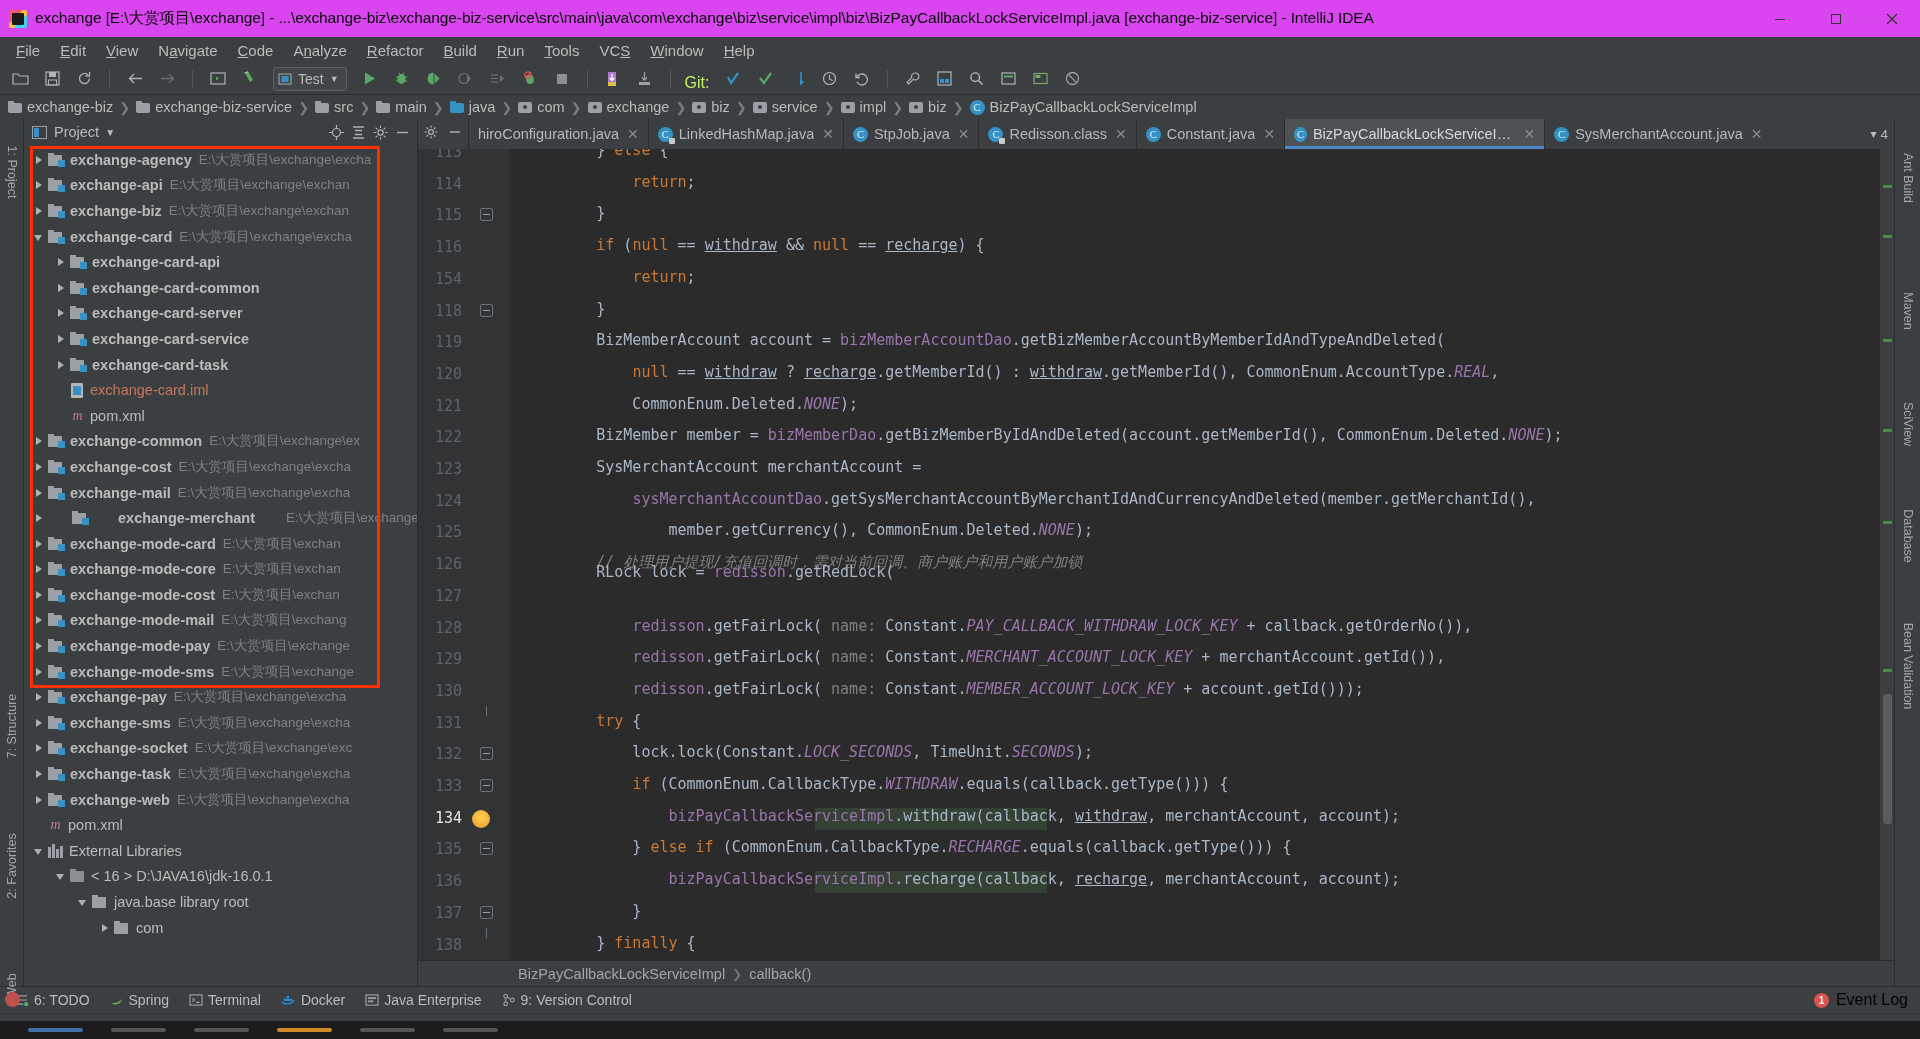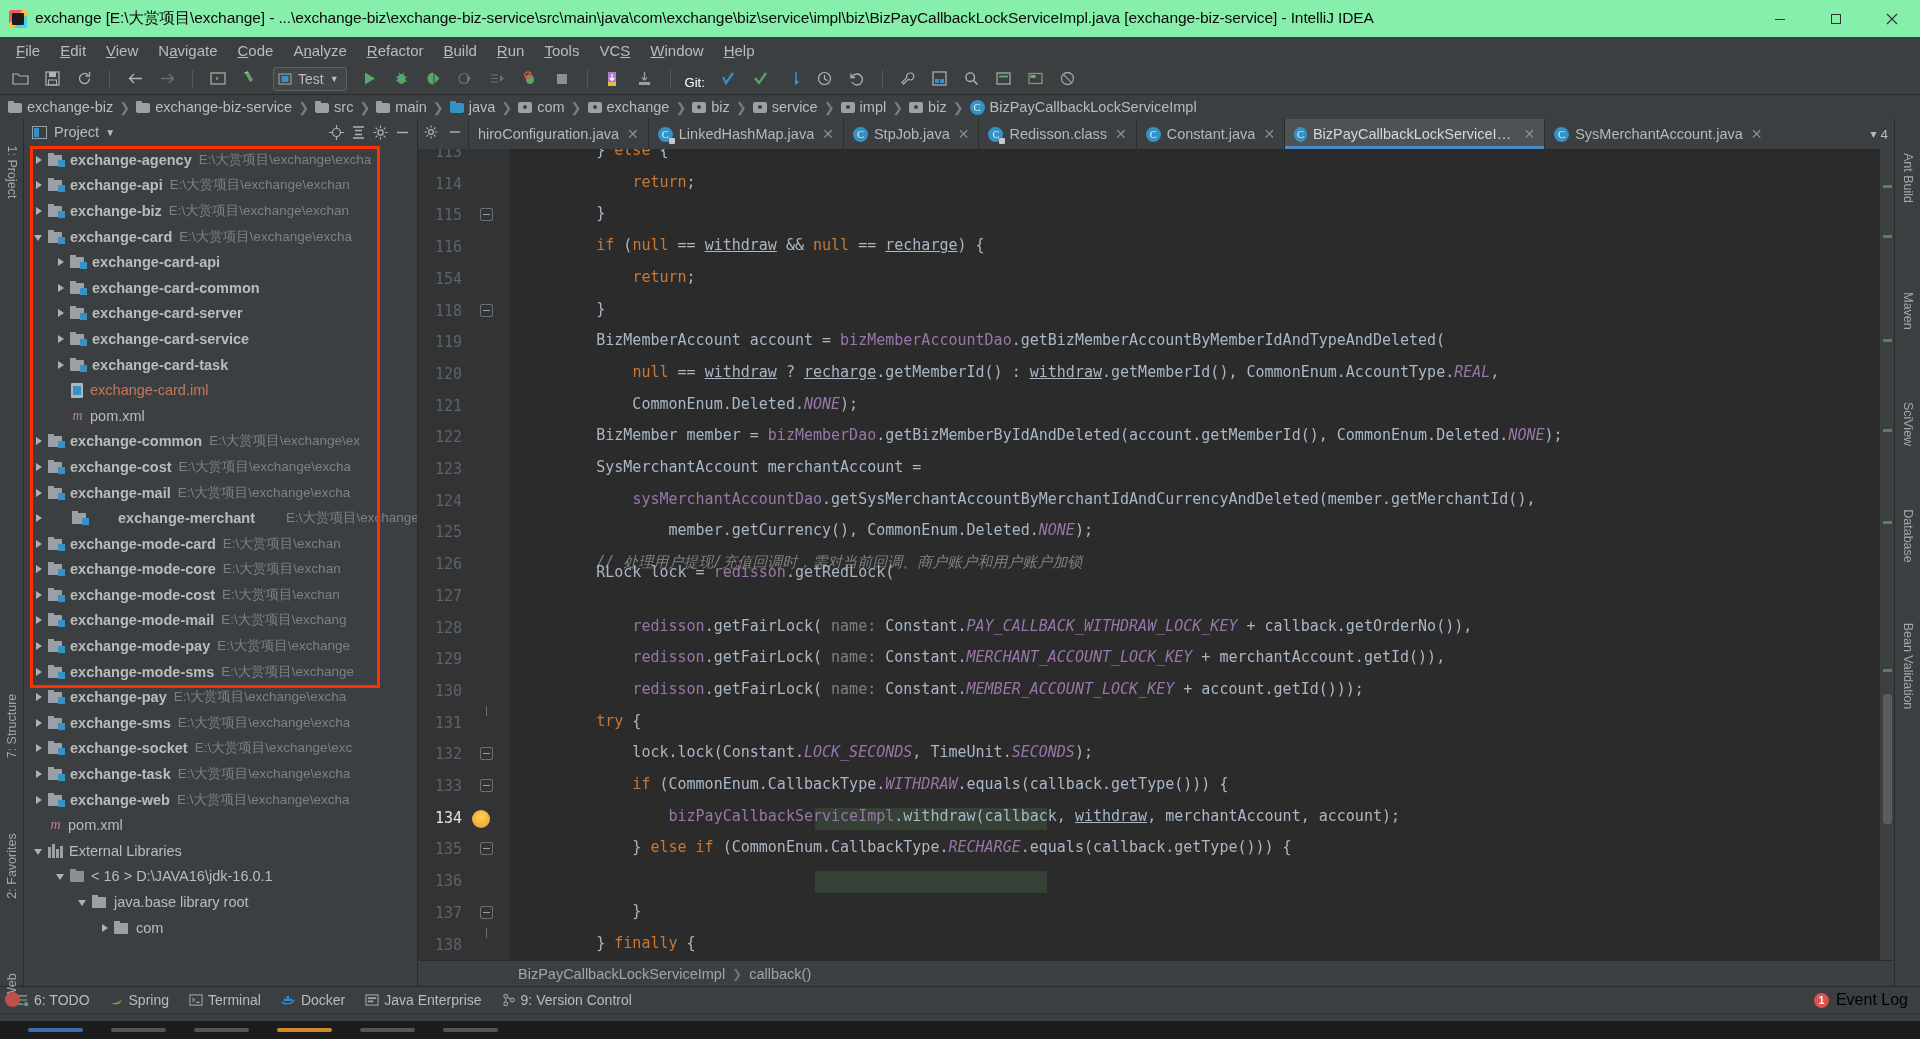--- a/index.html
+++ b/index.html
@@ -7,21 +7,21 @@
     width: 1920px; height: 1039px;
     background: #3c3f41;
     font-family: "Liberation Sans", sans-serif;
     overflow: hidden;
     -webkit-font-smoothing: antialiased;
   }
   .ide { position: relative; width: 1920px; height: 1039px; display: flex; flex-direction: column; }
 
   
   .titlebar {
-    height: 37px; background: #86efac; display: flex; align-items: center;
+    height: 37px; background: #d946ef; display: flex; align-items: center;
     flex: 0 0 37px; position: relative;
   }
   .titlebar .app-icon {
     width: 18px; height: 18px; margin: 0 8px 0 9px; flex: 0 0 18px;
     background: linear-gradient(135deg,#f0576a 0%,#f0576a 38%,#ffbf3e 39%,#ffbf3e 62%,#3ad3f0 63%,#3ad3f0 100%);
     border-radius: 2px; position: relative;
   }
   .titlebar .app-icon::after{
     content:""; position:absolute; left:3px; top:3px; right:3px; bottom:3px;
     background:#1b1b1b; border-radius:1px;
@@ -49,21 +49,21 @@
     padding-left: 7px; flex: 0 0 32px; border-bottom: 1px solid #2b2b2b; gap: 6px;
   }
   .tb-ico { width: 26px; height: 24px; display:flex; align-items:center; justify-content:center; position:relative; }
   .tb-sep { width: 1px; height: 18px; background: #555759; margin: 0 6px; }
   .run-config {
     display: flex; align-items: center; gap: 6px; height: 24px;
     border: 1px solid #5e6060; border-radius: 3px; padding: 0 7px 0 4px; margin: 0 4px;
     background: #434648;
   }
   .run-config .cfg-label { font-size: 14px; color: #bbbbbb; }
-  .git-label { font-size: 13px; color: #ffffff; margin: 8px 5px 0 2px; }
+  .git-label { font-size: 16px; color: #bef264; margin: 8px 5px 0 2px; }
 
   
   .navbar {
     height: 24px; background: #3c3f41; display: flex; align-items: center;
     padding-left: 8px; flex: 0 0 24px; overflow: hidden;
   }
   .crumb { display: flex; align-items: center; white-space: nowrap; }
   .crumb .cb-label { font-size: 14.5px; color: #bbbbbb; margin-left: 5px; }
   .crumb-sep { color: #7a7d7f; font-size: 13px; margin: 0 6px; }
   .folder-ic { width: 14px; height: 12px; position: relative; display:inline-block; }
@@ -962,20 +962,21 @@
             <div class="cline" style="top: 404.1px;">        <span class="cmt">// 处理用户提现/充值回调时，需对当前回调、商户账户和用户账户加锁</span></div>
             <div class="cline" style="top: 414px;">        RLock lock = <span class="fld">redisson</span>.getRedLock(</div>
             <div class="cline" style="top: 467.5px;">            <span class="fld">redisson</span>.getFairLock( <span class="par">name:</span> Constant.<span class="stc">PAY_CALLBACK_WITHDRAW_LOCK_KEY</span> + callback.getOrderNo()),</div>
             <div class="cline" style="top: 499.2px;">            <span class="fld">redisson</span>.getFairLock( <span class="par">name:</span> Constant.<span class="stc">MERCHANT_ACCOUNT_LOCK_KEY</span> + merchantAccount.getId()),</div>
             <div class="cline" style="top: 530.9px;">            <span class="fld">redisson</span>.getFairLock( <span class="par">name:</span> Constant.<span class="stc">MEMBER_ACCOUNT_LOCK_KEY</span> + account.getId()));</div>
             <div class="cline" style="top: 562.6px;">        <span class="k">try</span> {</div>
             <div class="cline" style="top: 594.3px;">            lock.lock(Constant.<span class="stc">LOCK_SECONDS</span>, TimeUnit.<span class="stc">SECONDS</span>);</div>
             <div class="cline" style="top: 626px;">            <span class="k">if</span> (CommonEnum.CallbackType.<span class="stc">WITHDRAW</span>.equals(callback.getType())) {</div>
             <div class="cline" style="top: 657.7px;">                <span class="fld">bizPayCallbackServiceImpl</span>.withdraw(callback, <span class="ul">withdraw</span>, merchantAccount, account);</div>
             <div class="cline" style="top: 689.4px;">            } <span class="k">else</span> <span class="k">if</span> (CommonEnum.CallbackType.<span class="stc">RECHARGE</span>.equals(callback.getType())) {</div>
+            <div class="cline" style="top: 721.1px;">                <span class="fld">bizPayCallbackServiceImpl</span>.recharge(callback, <span class="ul">recharge</span>, merchantAccount, account);</div>
             <div class="cline" style="top: 752.8px;">            }</div>
             <div class="cline" style="top: 784.5px;">        } <span class="k">finally</span> {</div>
           </div>
       </div>
 
       <div class="bc-bar">
         <span class="bc-item">BizPayCallbackLockServiceImpl</span>
         <span class="bc-sep">❯</span>
         <span class="bc-item">callback()</span>
       </div>

